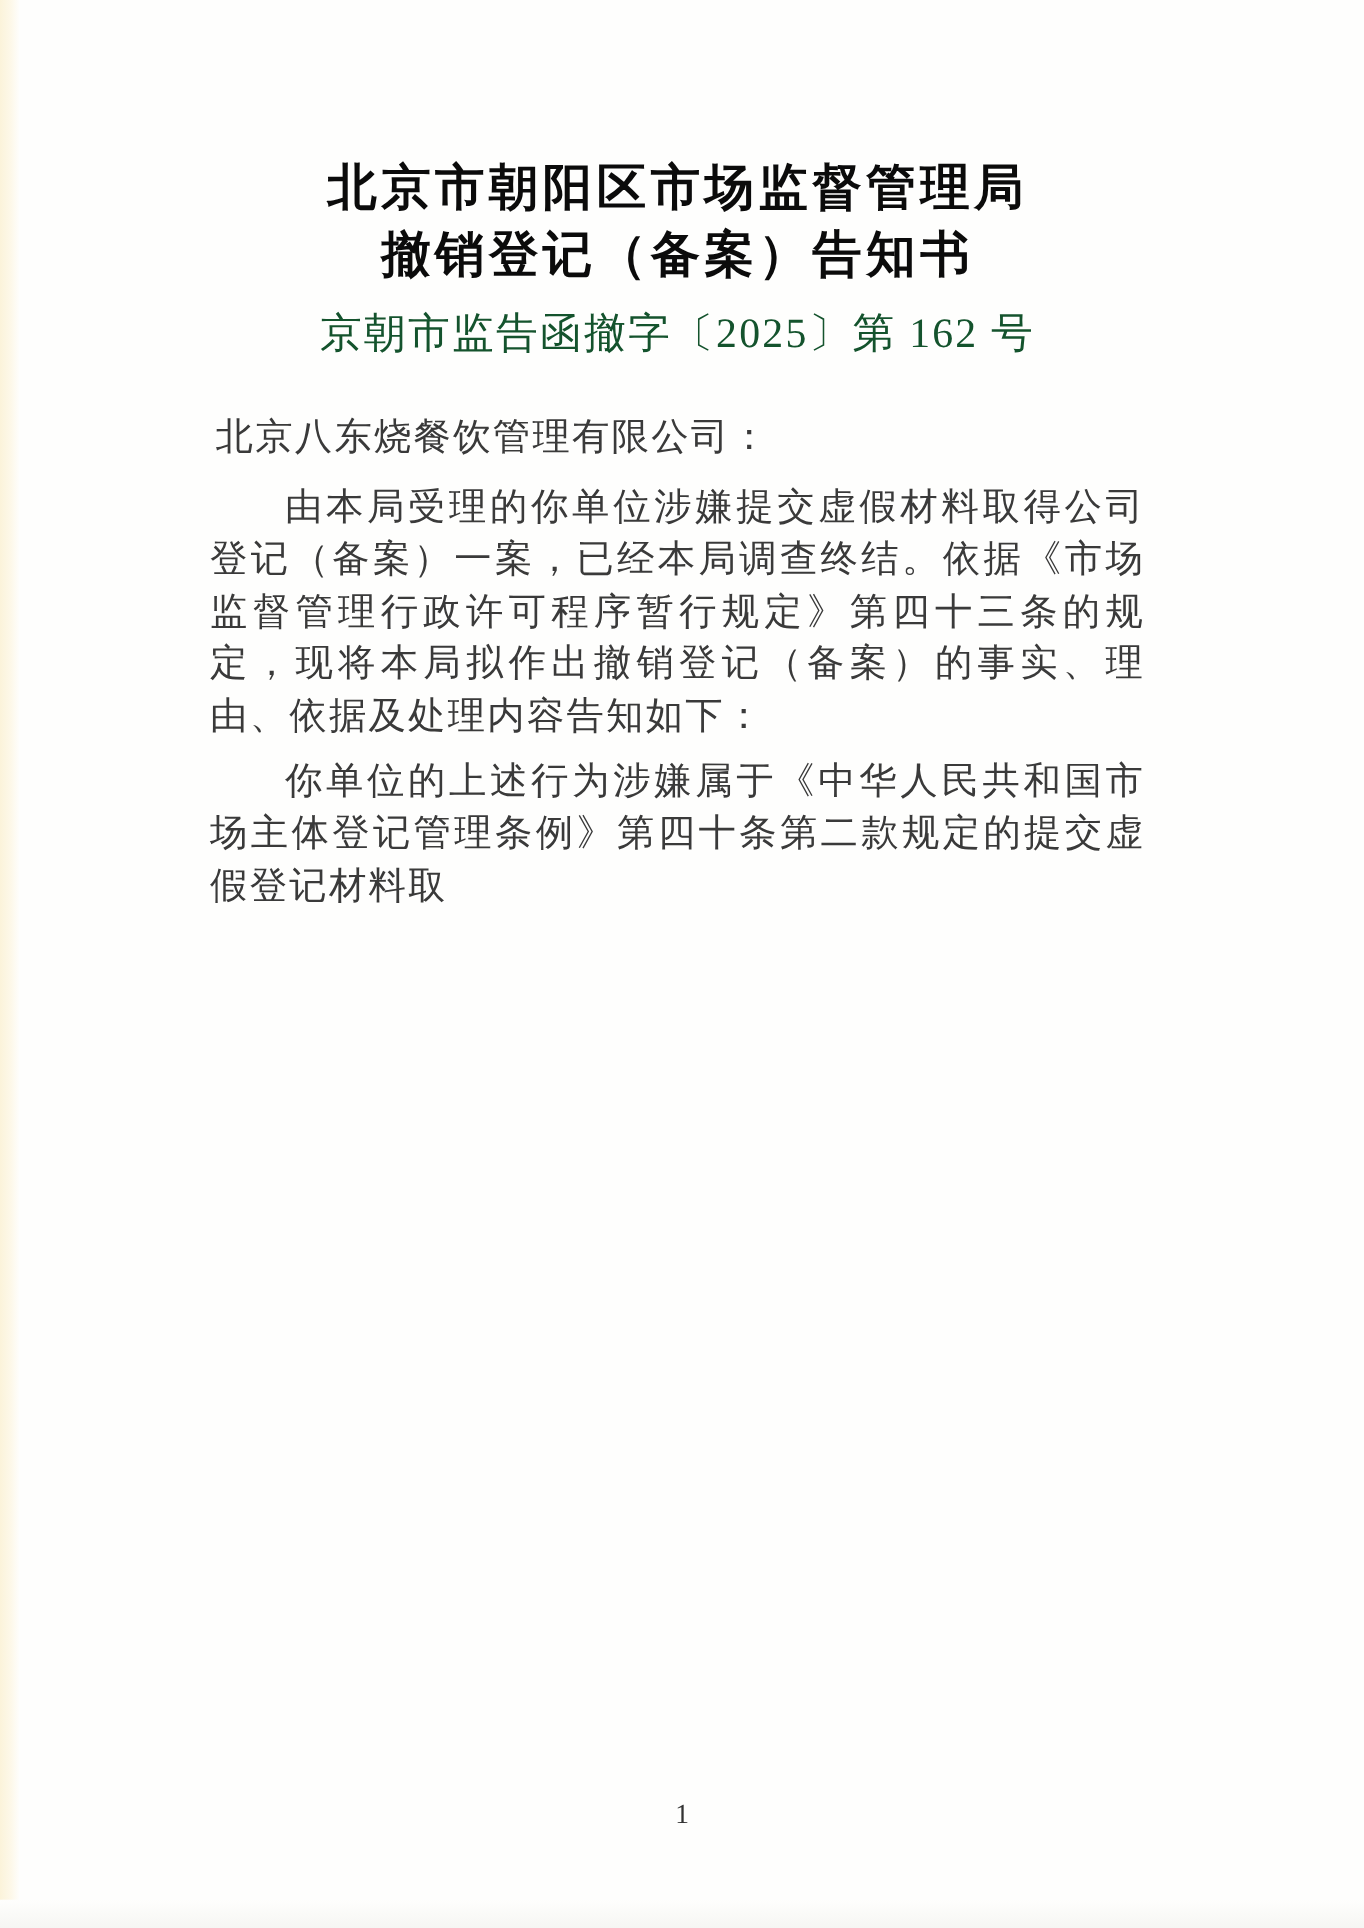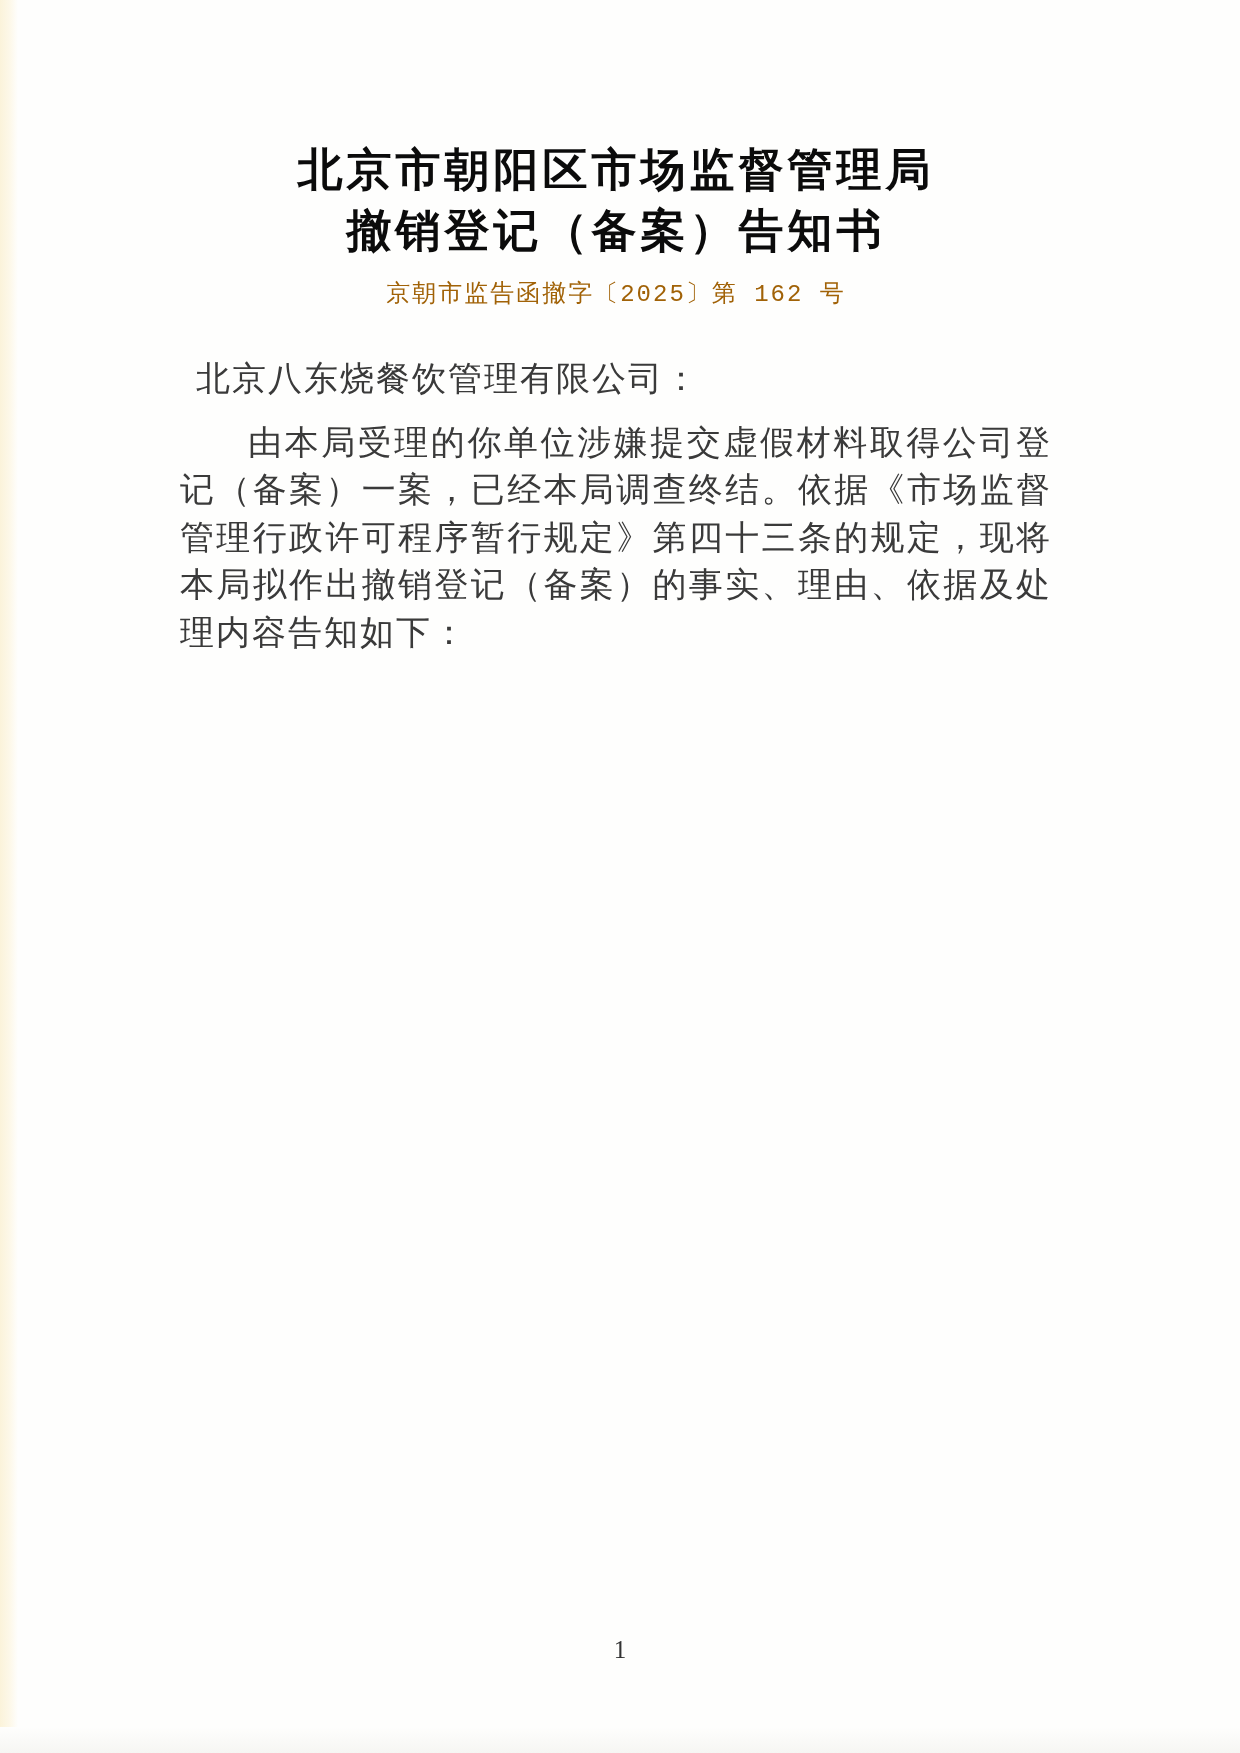--- a/index.html
+++ b/index.html
@@ -45,40 +45,39 @@
   .title-line {
     text-align: center;
     font-weight: bold;
     color: #0b0b0b;
     font-size: 45px;
     line-height: 61px;
     letter-spacing: 4px;
   }
   .doc-number {
     text-align: center;
-    font-size: 24px;
-    color: #a16207;
+    font-size: 38px;
+    color: #14532d;
     margin-top: 15px;
     letter-spacing: 2px;
     font-weight: normal;
-    font-family: Liberation Mono, monospace;
   }
   .body-text {
     margin-top: 46px;
     font-size: 34px;
     line-height: 47.6px;
     color: #3a3a3a;
     letter-spacing: 2px;
     text-align: justify;
   }
   .salutation {
     margin: 16px;
   }
   p.para {
-    margin: 0;
+    margin: 11px;
     text-indent: 2em;
   }
   .page-number {
     position: absolute;
     left: 0;
     top: 1636px;
     width: 100%;
     text-align: center;
     font-size: 25px;
     color: #333333;
@@ -103,19 +102,20 @@
 
     <div class="body-text">
 
       <p class="salutation">北京八东烧餐饮管理有限公司：</p>
 
       <p class="para">由本局受理的你单位涉嫌提交虚假材料取得公司登记（备案）一案，已经本局调查终结。依据《市场监督管理行政许可程序暂行规定》第四十三条的规定，现将本局拟作出撤销登记（备案）的事实、理由、依据及处理内容告知如下：</p>
 
 
 
 
+      <p class="para">你单位的上述行为涉嫌属于《中华人民共和国市场主体登记管理条例》第四十条第二款规定的提交虚假登记材料取</p>
 
     </div>
   </div>
 
   <div class="page-number">1</div>
 
 </div>
 
 </body></html>

